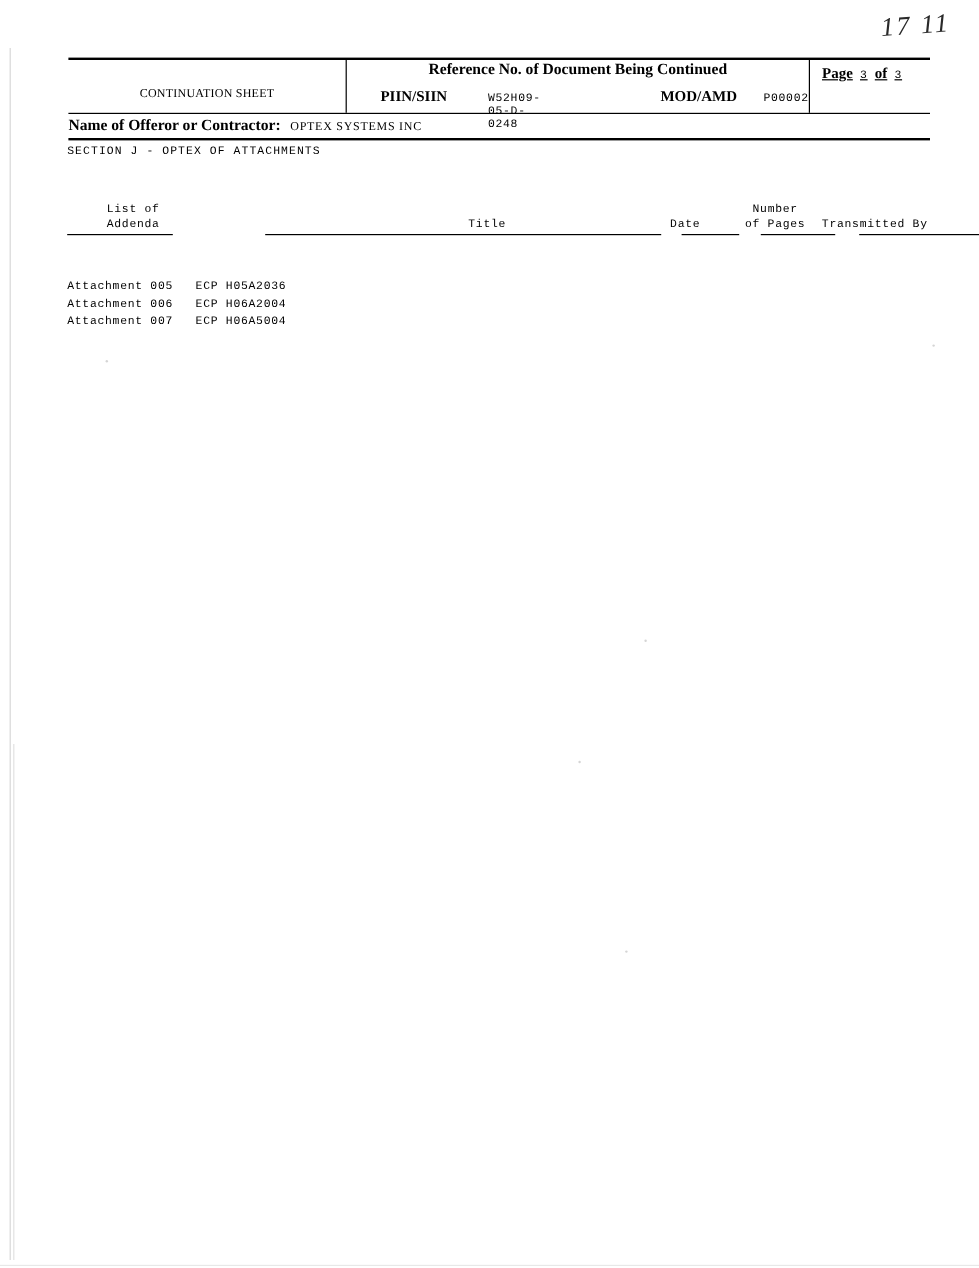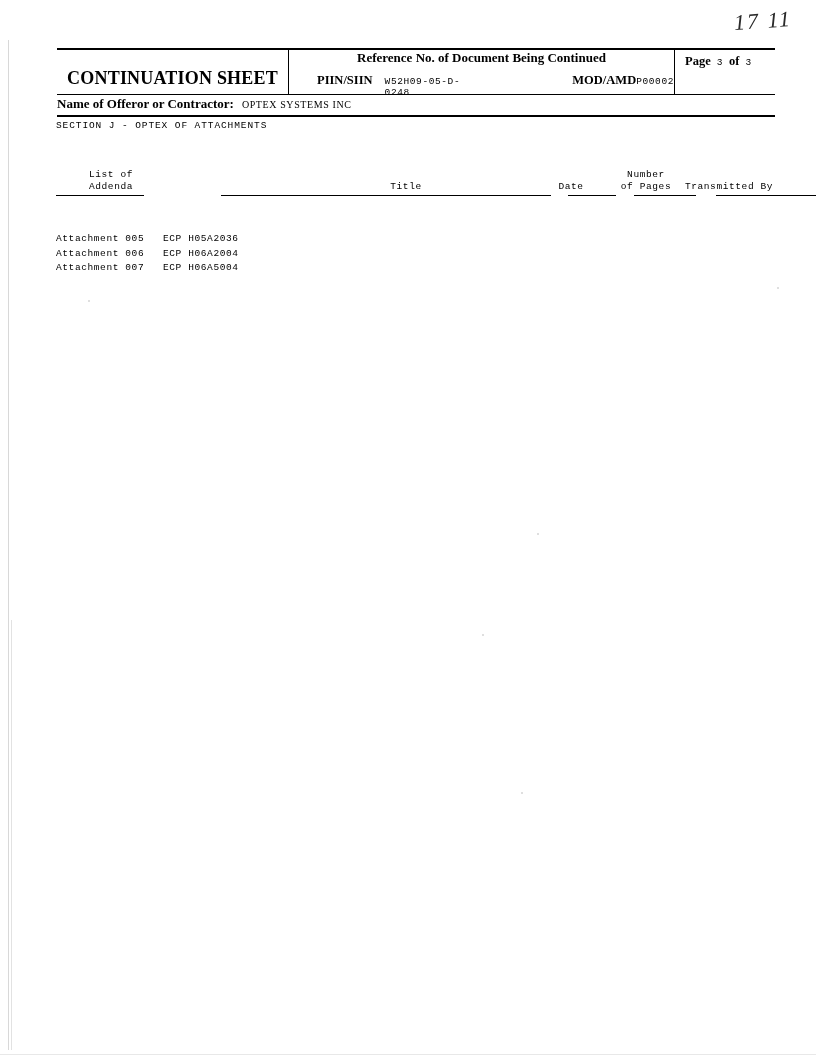--- a/index.html
+++ b/index.html
@@ -82,24 +82,25 @@
     display: flex;
     align-items: center;
     justify-content: center;
   }
   .c2 {
     width: 386px;
     border-right: 1px solid #000;
   }
   .c3 {
     width: 100px;
+    text-decoration: underline;
   }
   .cont-title {
-    font-size: 18px;
-    font-weight: bold;
+    font-size: 10px;
+    font-weight: normal;
     letter-spacing: 0.2px;
     padding-top: 12px;
   }
   .ref-title {
     text-align: center;
     font-size: 13px;
     font-weight: bold;
     padding-top: 0;
   }
   .ref-line2 {
@@ -111,21 +112,21 @@
   .lbl-bold {
     font-size: 12.5px;
     font-weight: bold;
   }
   .mono {
     font-family: "Liberation Mono", monospace;
     font-size: 9.5px;
     letter-spacing: 0.6px;
   }
   .pin-val {
-    margin-left: 0;
+    margin-left: 22px;
   }
   .modamd-wrap {
     margin-left: 78px;
     display: flex;
     align-items: baseline;
   }
   .page-wrap {
     padding: 4px 0 0 10px;
     display: flex;
     align-items: baseline;

